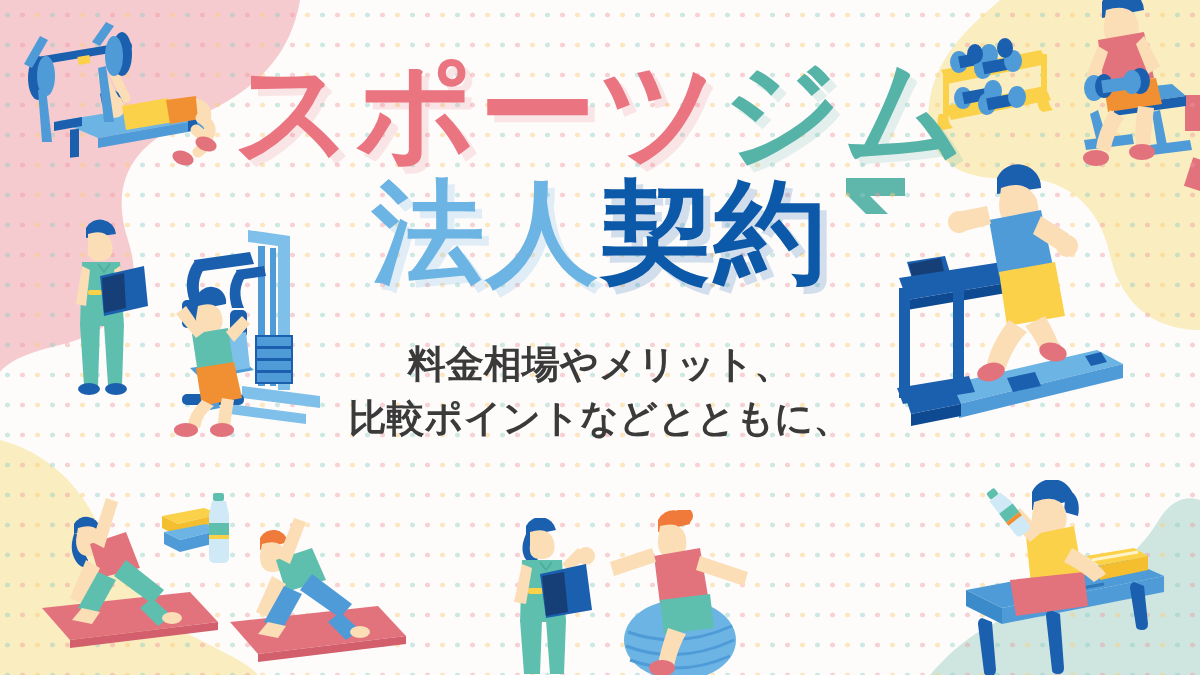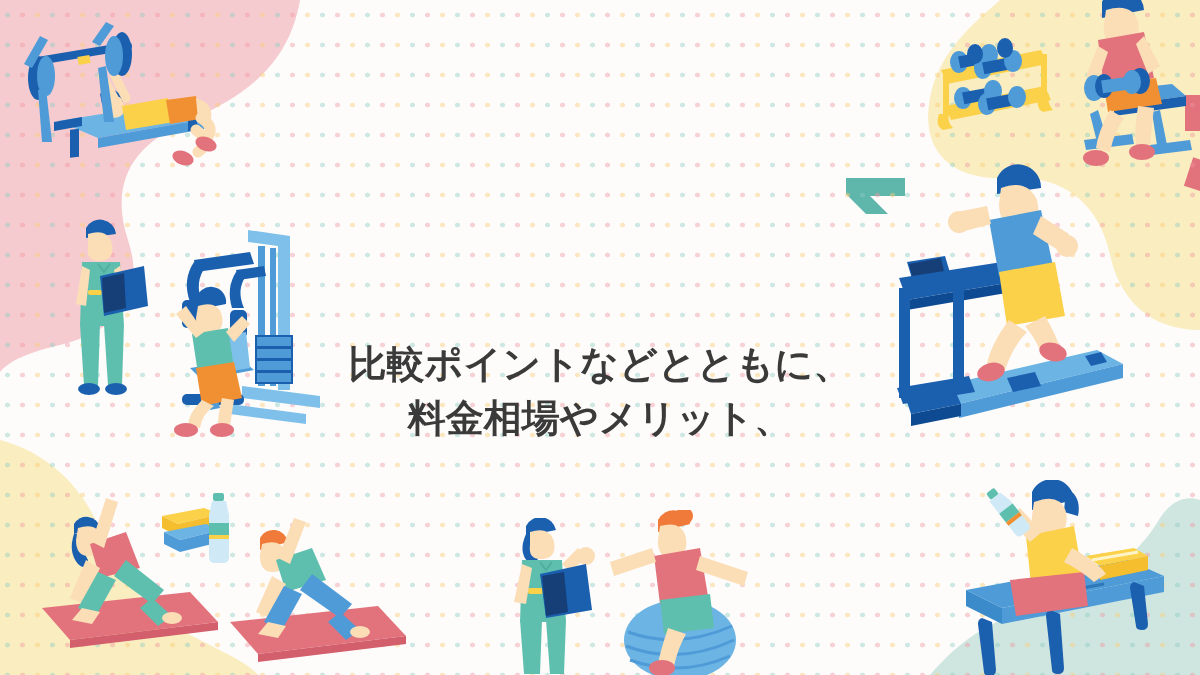--- a/index.html
+++ b/index.html
@@ -356,19 +356,23 @@
     <path d="M140,68 q28,16 34,26 l-12,8 q-14,-12 -30,-20 Z" fill="#FBDDB6"></path>
 
     <g transform="rotate(-38 80 34)">
       <rect x="72" y="2" width="10" height="8" rx="2" fill="#5FBFAE"></rect>
       <path d="M70,10 L84,10 L87,22 L87,52 q0,5 -5,5 L75,57 q-5,0 -5,-5 L70,22 Z" fill="#CFEAF6"></path>
       <rect x="70" y="26" width="17" height="11" fill="#5FBFAE"></rect>
       <rect x="70" y="37" width="17" height="4" fill="#F09032"></rect>
     </g>
   </svg>
 
+  <div id="title-block">
+    <div class="tline" id="title-line1"><span class="t-pink">スポーツ</span><span class="t-teal">ジム</span></div>
+    <div class="tline" id="title-line2"><span class="t-lblue">法人</span><span class="t-dblue">契約</span></div>
+  </div>
 
   <div id="subtitle">
+    <div class="sline">料金相場やメリット、</div>
     <div class="sline">比較ポイントなどとともに、</div>
-    <div class="sline">料金相場やメリット、</div>
   </div>
 
 </div>
 
 </body></html>

